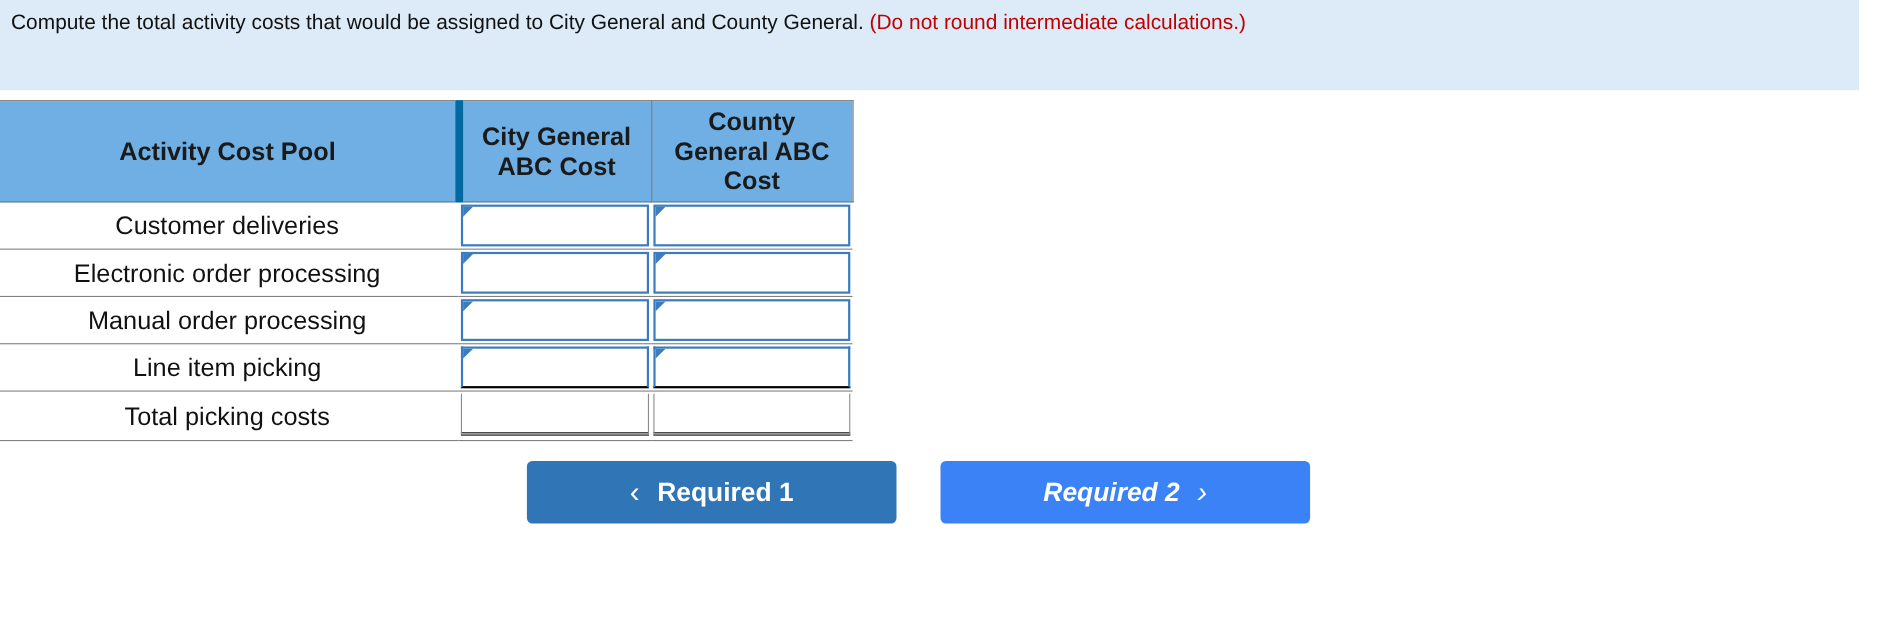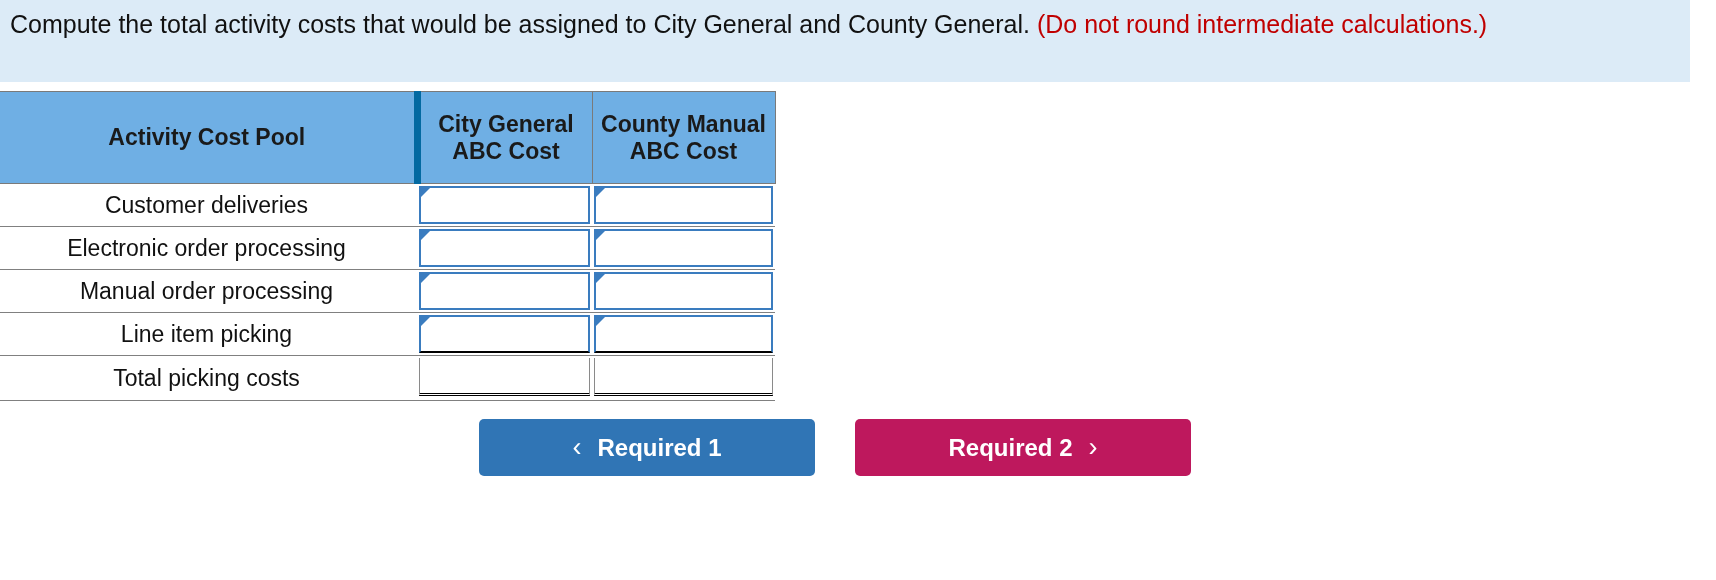--- a/index.html
+++ b/index.html
@@ -16,21 +16,21 @@
     overflow: hidden;
     position: relative;
   }
 
   
   .question-banner {
     width: 1690px;
     min-height: 82px;
     background: #dcebf7;
     padding: 10px 12px 12px 10px;
-    font-size: 25px;
+    font-size: 19px;
     line-height: 1.18;
     color: #111111;
   }
   .question-banner .q-main { color: #111111; }
   .question-banner .q-note { color: #c00000; }
 
   
   .worksheet-wrap {
     margin-top: 9px;
     padding-left: 0;
@@ -164,23 +164,24 @@
     font-weight: bold;
     cursor: pointer;
     padding: 0 34px;
   }
   .nav-btn.primary {
     background: #3075b5;
     color: #ffffff;
     min-width: 336px;
   }
   .nav-btn.muted {
-    background: #be185d;
+    background: #3b82f6;
     color: #ffffff;
     min-width: 336px;
+    font-style: italic;
   }
   .chev {
     display: inline-block;
     font-size: 27px;
     font-weight: normal;
     line-height: 1;
   }
   .nav-btn.primary .chev { color: #ffffff; }
   .nav-btn.muted .chev { color: #ffffff; }
 </style>
@@ -196,21 +197,21 @@
   <table class="worksheet">
     <colgroup>
       <col class="c-label">
       <col class="c-city">
       <col class="c-county">
     </colgroup>
     <thead>
       <tr>
         <th class="th-label">Activity Cost Pool</th>
         <th class="th-city">City General ABC Cost</th>
-        <th class="th-county">County Manual ABC Cost</th>
+        <th class="th-county">County General ABC Cost</th>
       </tr>
     </thead>
     <tbody>
 
       <tr class="row-data">
         <td class="cell-label">Customer deliveries</td>
         <td class="cell-input">
           <div class="inputbox">
             <span class="corner-flag"></span>
             <input type="text" value="" style="">

